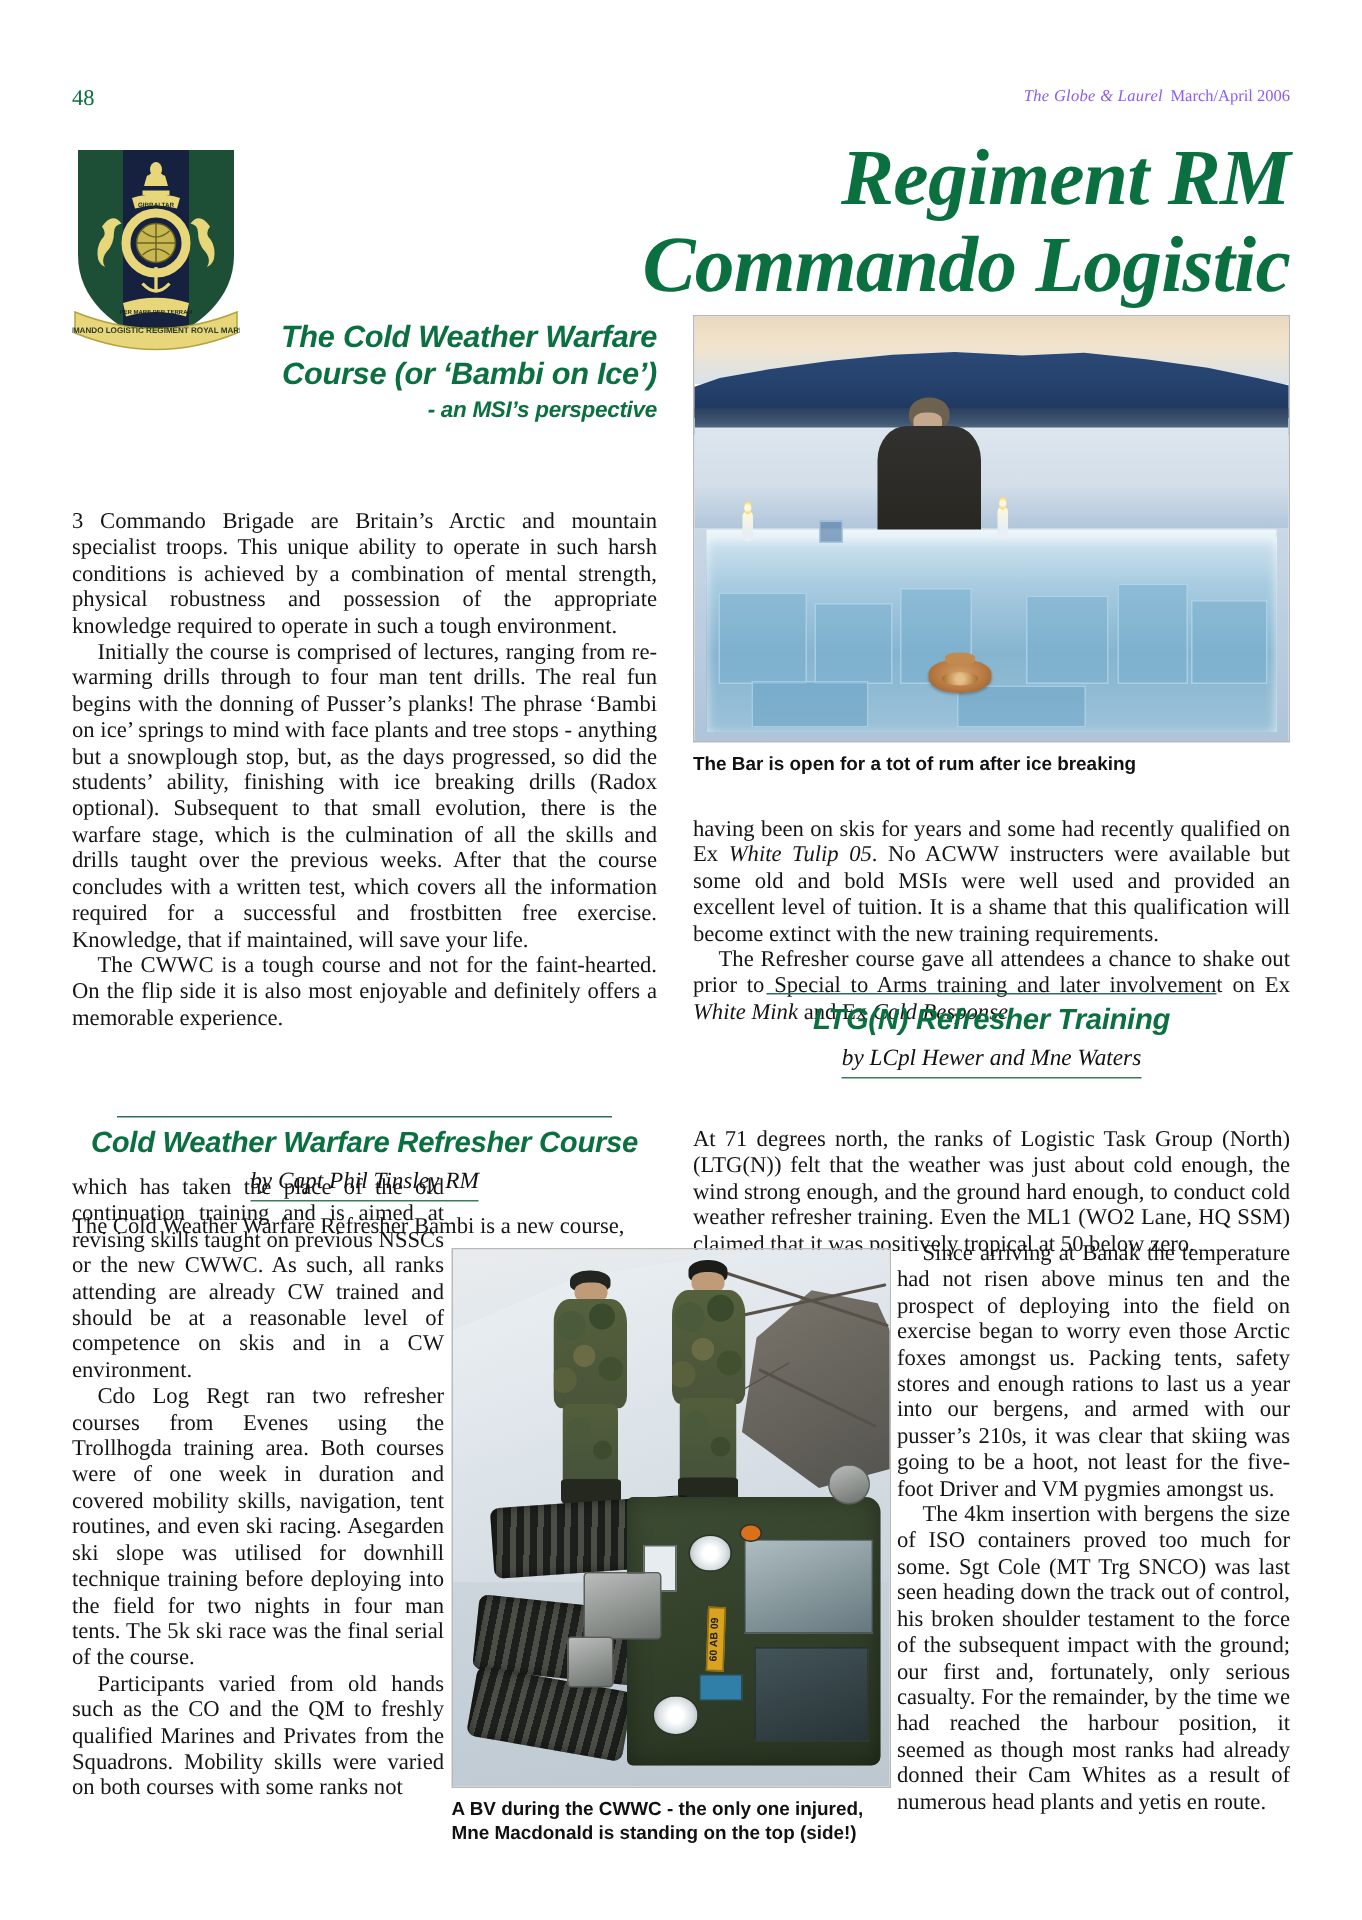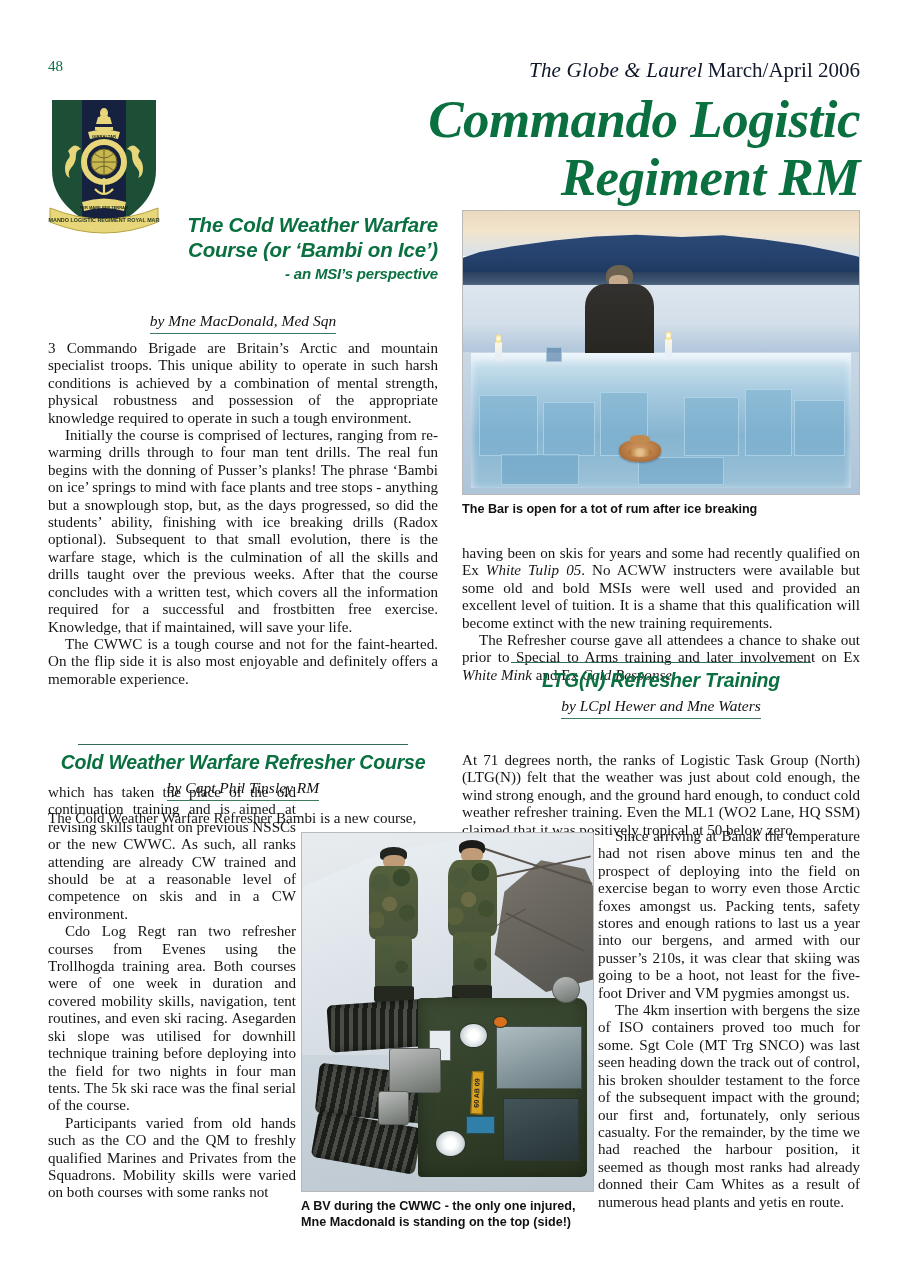--- a/index.html
+++ b/index.html
@@ -32,22 +32,22 @@
   .folio {
     position: absolute;
     left: 0; top: 0;
     font-family: "Liberation Serif", serif;
     font-size: 15px;
     color: #0a7040;
   }
   .runhead-right {
     position: absolute;
     right: 0; top: 0;
-    font-size: 21px;
-    color: #0f172a;
+    font-size: 11px;
+    color: #8b5cf6;
     white-space: nowrap;
   }
   .runhead-right .mag {
     font-style: italic;
     font-family: "Liberation Serif", serif;
     letter-spacing: .2px;
   }
   .runhead-right .issue {
     font-style: normal;
     margin-left: 5px;
@@ -419,34 +419,31 @@
           <path d="M34,106 q22,-7 44,0 l-2,9 q-20,-6 -40,0 z" fill="#e8d77a"></path>
           <text x="56" y="113" font-size="4" fill="#1b2a1b" text-anchor="middle" font-family="Liberation Sans, sans-serif" font-weight="bold">PER MARE PER TERRAM</text>
         </g>
 
         <path d="M2,112 q54,22 108,0 l0,14 q-54,22 -108,0 z" fill="#e8d77a" stroke="#b5a23f" stroke-width="1"></path>
         <text x="56" y="126" font-size="5.4" fill="#2a3a22" text-anchor="middle" font-family="Liberation Sans, sans-serif" font-weight="bold">COMMANDO LOGISTIC REGIMENT ROYAL MARINES</text>
       </svg>
     </div>
 
     <div class="bigtitle">
+      <div>Regiment RM</div>
       <div>Commando Logistic</div>
-      <div>Regiment RM</div>
     </div>
   </div>
 
   <div class="arthead">
     <div class="l">The Cold Weather Warfare</div>
     <div class="l">Course  (or ‘Bambi on Ice’)</div>
     <div class="l sub">- an MSI’s perspective</div>
   </div>
 
-  <div class="byline-wrap" id="byline1">
-    <span class="byline">by Mne MacDonald, Med Sqn</span>
-  </div>
 
   <div class="col" id="colL-top">
     <p class="first">3 Commando Brigade are Britain’s Arctic and mountain specialist troops. This unique ability to operate in such harsh conditions is achieved by a combination of mental strength, physical robustness and possession of the appropriate knowledge required to operate in such a tough environment.</p>
     <p>Initially the course is comprised of lectures, ranging from re-warming drills through to four man tent drills. The real fun begins with the donning of Pusser’s planks! The phrase ‘Bambi on ice’ springs to mind with face plants and tree stops - anything but a snowplough stop, but, as the days progressed, so did the students’ ability, finishing with ice breaking drills (Radox optional). Subsequent to that small evolution, there is the warfare stage, which is the culmination of all the skills and drills taught over the previous weeks. After that the course concludes with a written test, which covers all the information required for a successful and frostbitten free exercise. Knowledge, that if maintained, will save your life.</p>
     <p>The CWWC is a tough course and not for the faint-hearted. On the flip side it is also most enjoyable and definitely offers a memorable experience.</p>
   </div>
 
   <div class="secthead" id="sect-cwwr">
     <div class="rule"></div>
     <h2>Cold Weather Warfare Refresher Course</h2>

